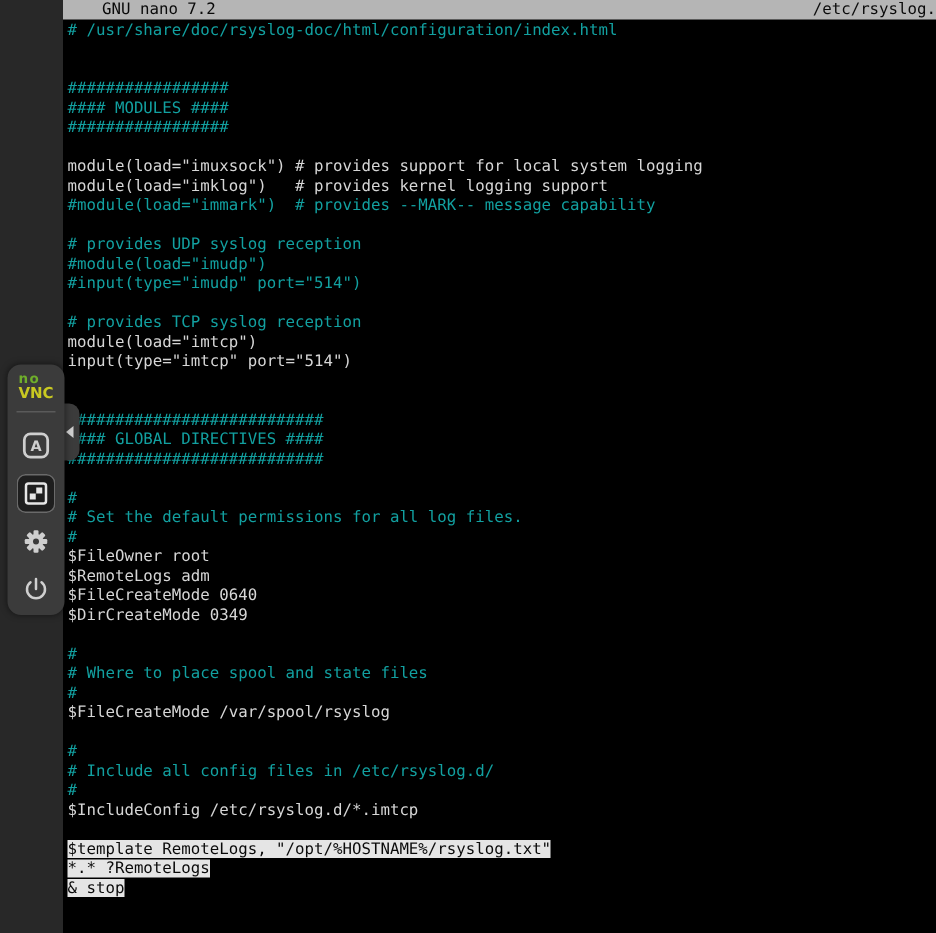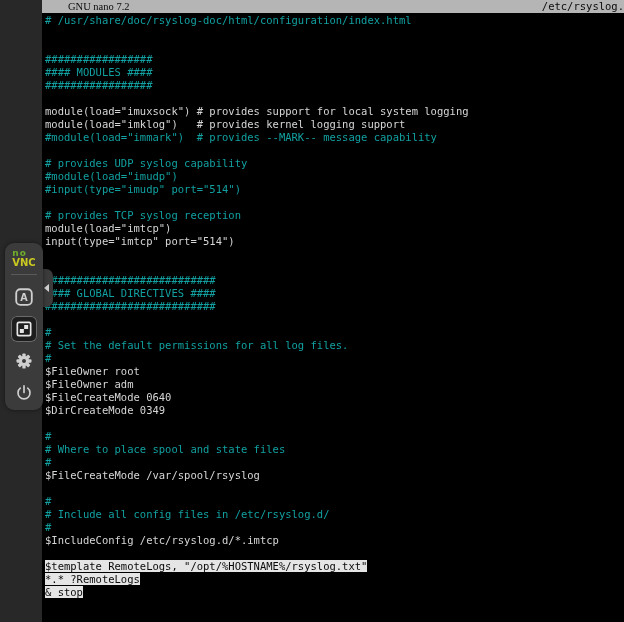--- a/index.html
+++ b/index.html
@@ -49,21 +49,21 @@
   
   .terminal {
     position: absolute; left: 42px; top: 0; width: 582px; height: 622px;
     background: #000; overflow: hidden;
   }
   .nano-titlebar {
     height: 13px; background: #b5b5b5; color: #0a0a0a;
     font-size: 10.5px; line-height: 13px; white-space: pre;
     display: flex; justify-content: space-between; overflow: hidden;
   }
-  .nano-titlebar .t-left { padding-left: 26px; font-family: Liberation Serif, serif; }
+  .nano-titlebar .t-left { padding-left: 26px; }
   .nano-titlebar .t-right { text-align: center; }
 
   .term-content { padding: 1px 0 0 3px; }
   .tline { height: 13px; font-size: 10.5px; line-height: 13px; white-space: pre; color: #d6d6d6; }
   .tline.comment { color: #12a0a0; }
   .tline.code { color: #d6d6d6; }
   .tline .sel { background: #e5e5e5; color: #0a0a0a; }
 </style>
 </head>
 <body>
@@ -135,38 +135,38 @@
       <div class="tline blank"></div>
       <div class="tline blank"></div>
       <div class="tline comment">#################</div>
       <div class="tline comment">#### MODULES ####</div>
       <div class="tline comment">#################</div>
       <div class="tline blank"></div>
       <div class="tline code">module(load="imuxsock") # provides support for local system logging</div>
       <div class="tline code">module(load="imklog")   # provides kernel logging support</div>
       <div class="tline comment">#module(load="immark")  # provides --MARK-- message capability</div>
       <div class="tline blank"></div>
-      <div class="tline comment"># provides UDP syslog capability</div>
+      <div class="tline comment"># provides UDP syslog reception</div>
       <div class="tline comment">#module(load="imudp")</div>
       <div class="tline comment">#input(type="imudp" port="514")</div>
       <div class="tline blank"></div>
       <div class="tline comment"># provides TCP syslog reception</div>
       <div class="tline code">module(load="imtcp")</div>
       <div class="tline code">input(type="imtcp" port="514")</div>
       <div class="tline blank"></div>
       <div class="tline blank"></div>
       <div class="tline comment">###########################</div>
       <div class="tline comment">#### GLOBAL DIRECTIVES ####</div>
       <div class="tline comment">###########################</div>
       <div class="tline blank"></div>
       <div class="tline comment">#</div>
       <div class="tline comment"># Set the default permissions for all log files.</div>
       <div class="tline comment">#</div>
       <div class="tline code">$FileOwner root</div>
-      <div class="tline code">$FileOwner adm</div>
+      <div class="tline code">$RemoteLogs adm</div>
       <div class="tline code">$FileCreateMode 0640</div>
       <div class="tline code">$DirCreateMode 0349</div>
       <div class="tline blank"></div>
       <div class="tline comment">#</div>
       <div class="tline comment"># Where to place spool and state files</div>
       <div class="tline comment">#</div>
       <div class="tline code">$FileCreateMode /var/spool/rsyslog</div>
       <div class="tline blank"></div>
       <div class="tline comment">#</div>
       <div class="tline comment"># Include all config files in /etc/rsyslog.d/</div>

